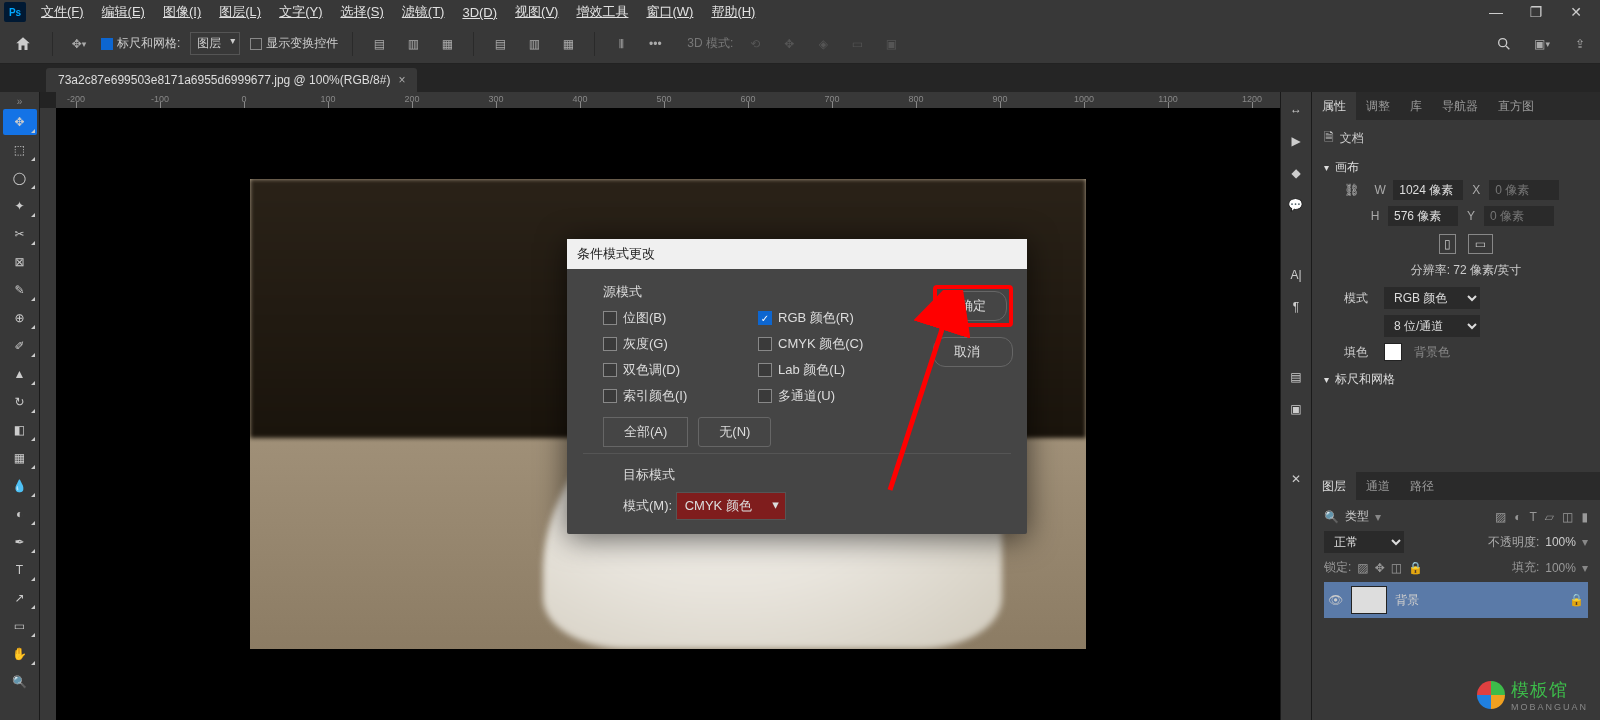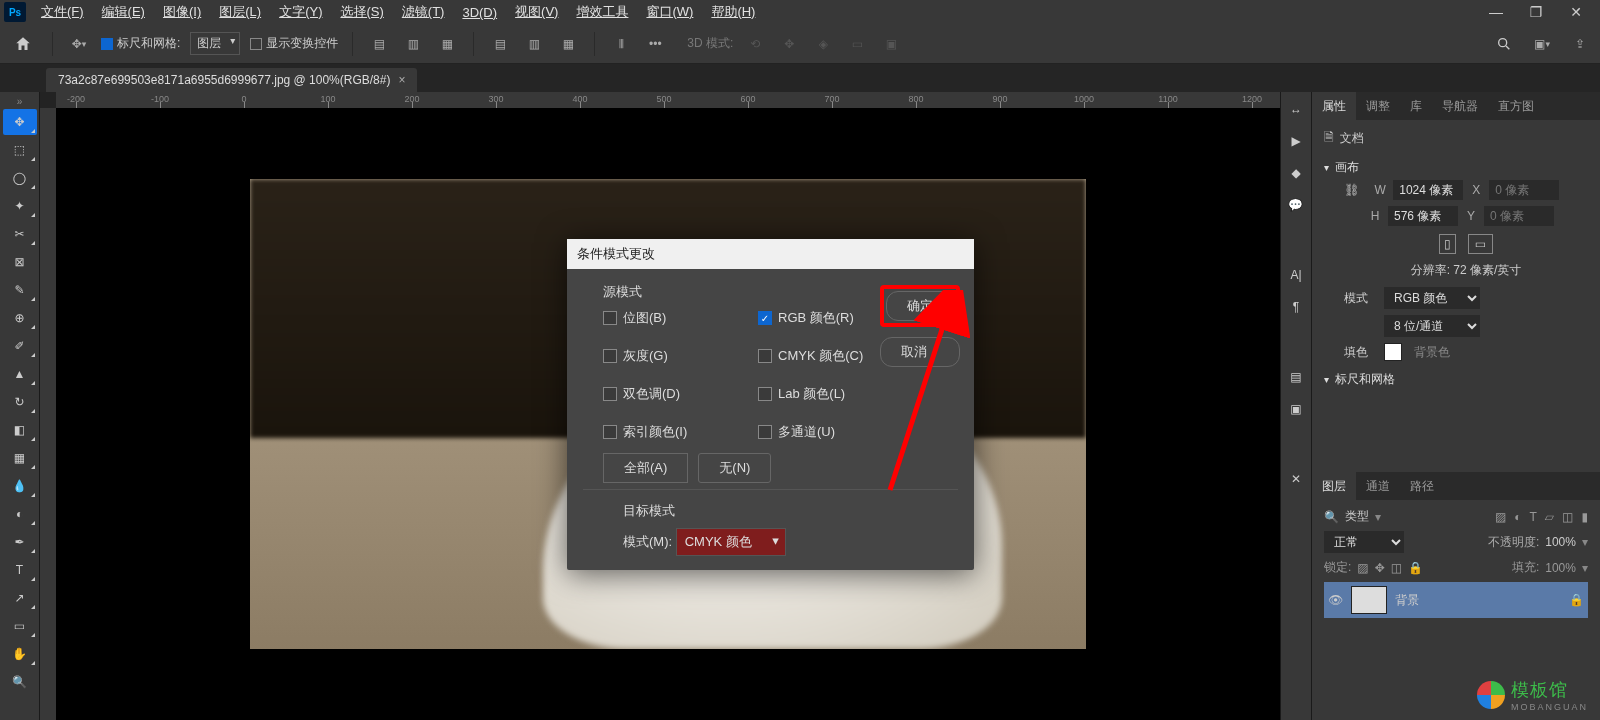--- a/index.html
+++ b/index.html
@@ -63,24 +63,24 @@
 .prop-input{background:#2a2a2a;border:none;color:#ddd;padding:3px 6px;width:70px;font-size:12px;}
 .prop-sel{background:#2a2a2a;border:none;color:#ddd;padding:3px 6px;width:96px;font-size:12px;}
 .collapse-head{display:flex;align-items:center;gap:6px;padding:4px 0;color:#ddd;}
 .collapse-head::before{content:"▾";font-size:10px;}
 .layer-row{display:flex;align-items:center;gap:8px;padding:4px;background:#5a7aa8;}
 .layer-thumb{width:36px;height:28px;background:#ddd;border:1px solid #222;}
 .eye{color:#ccc;}
 .lock-end{margin-left:auto;color:#aaa;}
 
 
-.dialog { position:absolute; top:239px; left:567px; width:407px; background:#454545; box-shadow:0 4px 30px rgba(0,0,0,.6); border-radius:2px;}
+.dialog { position:absolute; top:239px; left:567px; width:460px; background:#454545; box-shadow:0 4px 30px rgba(0,0,0,.6); border-radius:2px;}
 .dlg-title { background:#f0f0f0; color:#222; padding:6px 10px; font-size:13px;}
 .dlg-body { padding:14px 16px; color:#ddd; font-size:13px;}
-.mode-grid { display:grid; grid-template-columns:1fr 1fr; gap:20px 20px; margin-bottom:12px;}
+.mode-grid { display:grid; grid-template-columns:1fr 1fr; gap:8px 20px; margin-bottom:12px;}
 .chk{display:flex;align-items:center;gap:6px;}
 .chkbox{width:14px;height:14px;border:1px solid #888;background:#3a3a3a;display:inline-flex;align-items:center;justify-content:center;font-size:10px;color:#fff;}
 .chkbox.on{background:#0d66d0;border-color:#0d66d0;}
 .dlg-btn { border:1px solid #666; background:#454545; color:#ddd; padding:5px 20px; border-radius:12px; font-size:13px; display:inline-block;}
 .btn-col { position:absolute; top:46px; right:14px; display:flex; flex-direction:column; gap:10px;}
 .highlight-box { border:4px solid #ff0000; padding:2px; border-radius:4px;}
 .target-group{border-top:1px solid #555;padding:12px 0 0 40px;margin-top:6px;}
 .target-sel{background:#7f1d1d;color:#ddd;border:1px solid #555;padding:4px 24px 4px 8px;font-size:13px;position:relative;display:inline-block;width:110px;}
 .target-sel::after{content:"▾";position:absolute;right:6px;}
 .btn-row{display:flex;gap:10px;margin-left:0;}

